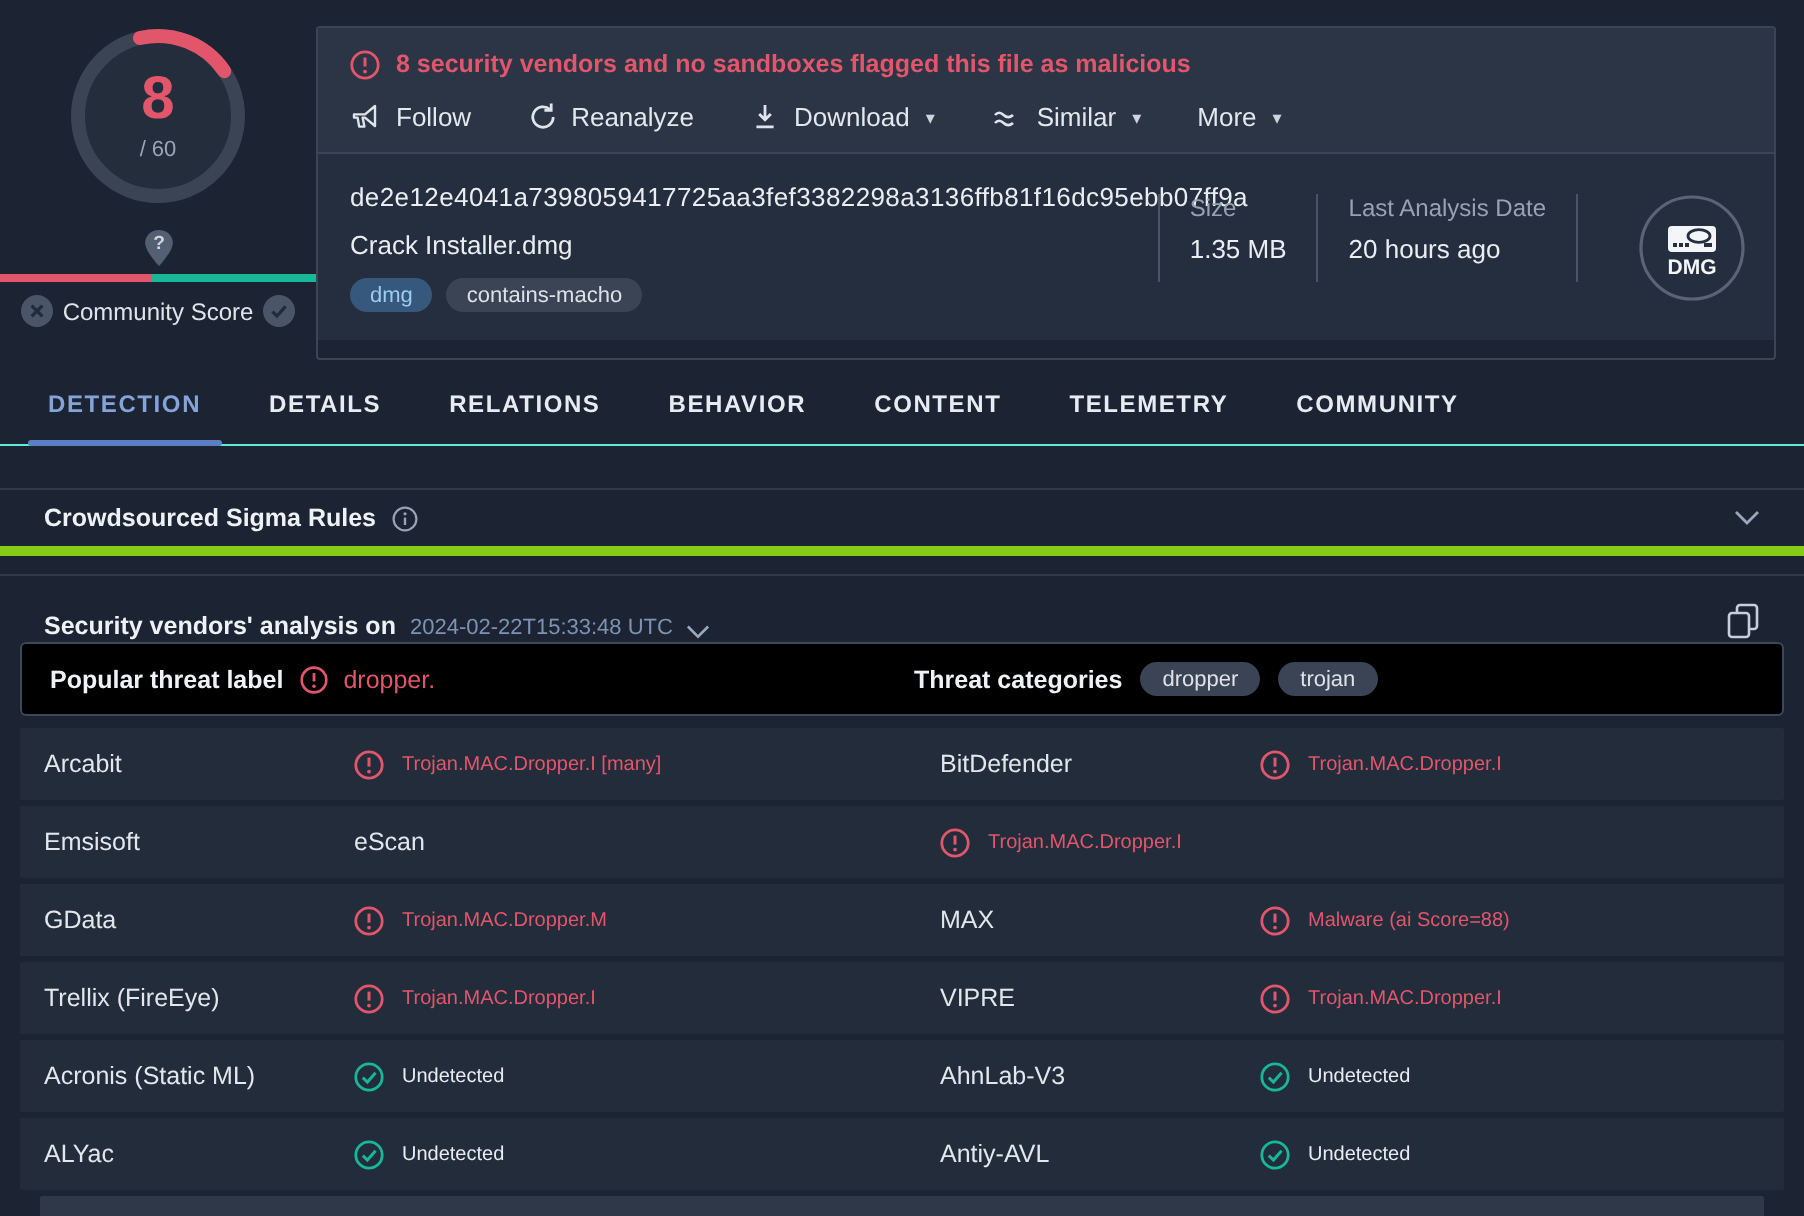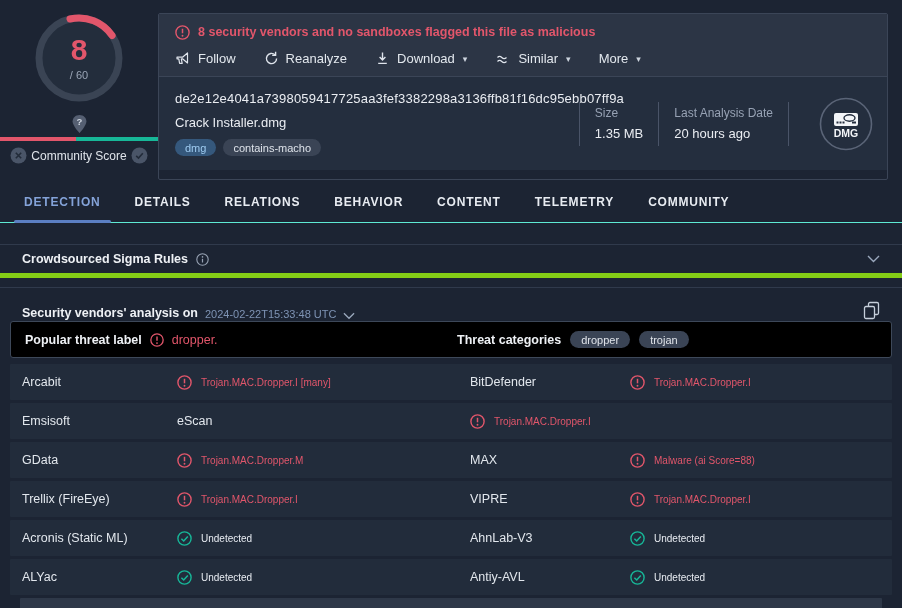--- a/index.html
+++ b/index.html
@@ -35,21 +35,21 @@
   .action-btn { display:flex; align-items:center; gap:7px; color:#e3e8ee; font-size:13px; cursor:pointer; }
   .caret { font-size:9px; color:#cdd4de; margin-left:1px; }
   .file-card { background:#242e3e; padding:14px 14px 14px 16px; display:flex; align-items:center; }
   .file-main { flex:1; min-width:0; }
   .file-hash { font-size:13px; color:#eaedf2; letter-spacing:.2px; white-space:nowrap; }
   .file-name { font-size:13px; color:#eaedf2; margin-top:9px; }
   .file-tags { margin-top:9px; display:flex; gap:7px; }
   .tag { font-size:11px; padding:2.5px 10px; border-radius:10px; cursor:pointer; }
   .tag-dmg { background:#35587c; color:#9ecbf0; }
   .tag-generic { background:#3a4455; color:#dde2e9; }
-  .file-meta { display:flex; align-items:center; }
+  .file-meta { display:flex; align-items:flex-start; }
   .meta-divider { width:1px; height:44px; background:#4a5468; margin:0 15px; }
   .meta-label { font-size:12px; color:#97a2b4; }
   .meta-value { font-size:13px; color:#eaedf2; margin-top:6px; }
   .ftype-wrap { margin-left:15px; }
 
   
   .tabs { margin-top:15px; padding-left:24px; display:flex; gap:34px; border-bottom:1px solid #5eead4; }
   .tab { font-size:12px; font-weight:bold; letter-spacing:.8px; color:#e8ecf2; padding-bottom:13px; position:relative; cursor:pointer; }
   .tab.active { color:#84a3d9; }
   .tab.active::after { content:""; position:absolute; left:-10px; right:-10px; bottom:-1px; height:3px; background:#5b7fc3; border-radius:2px; }

